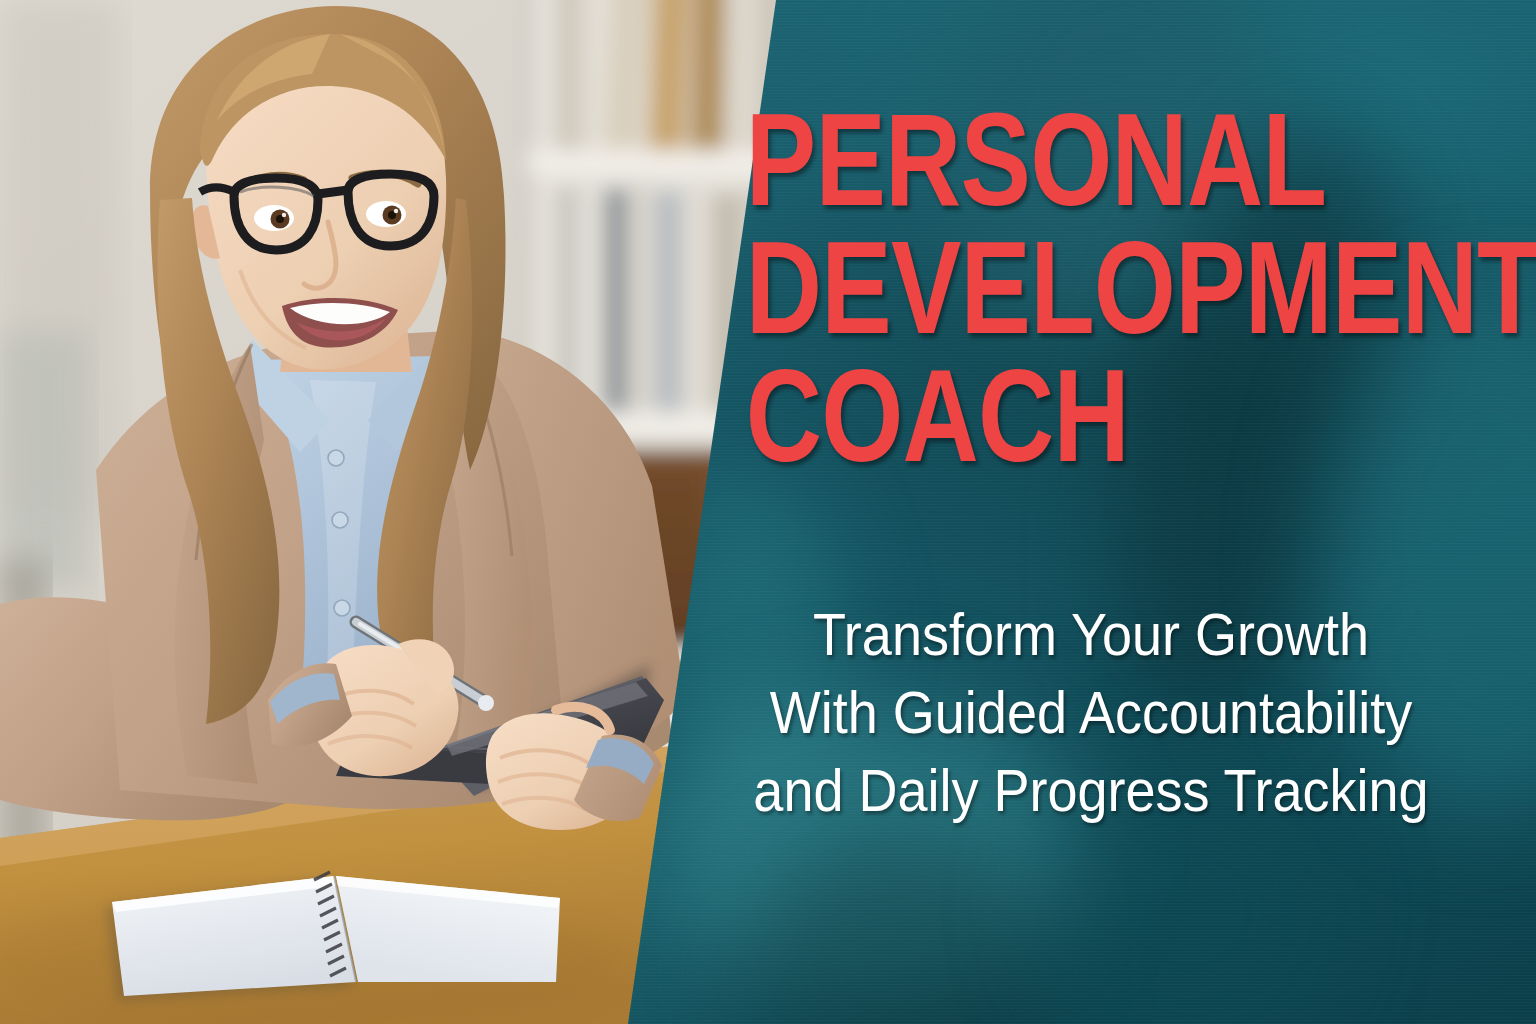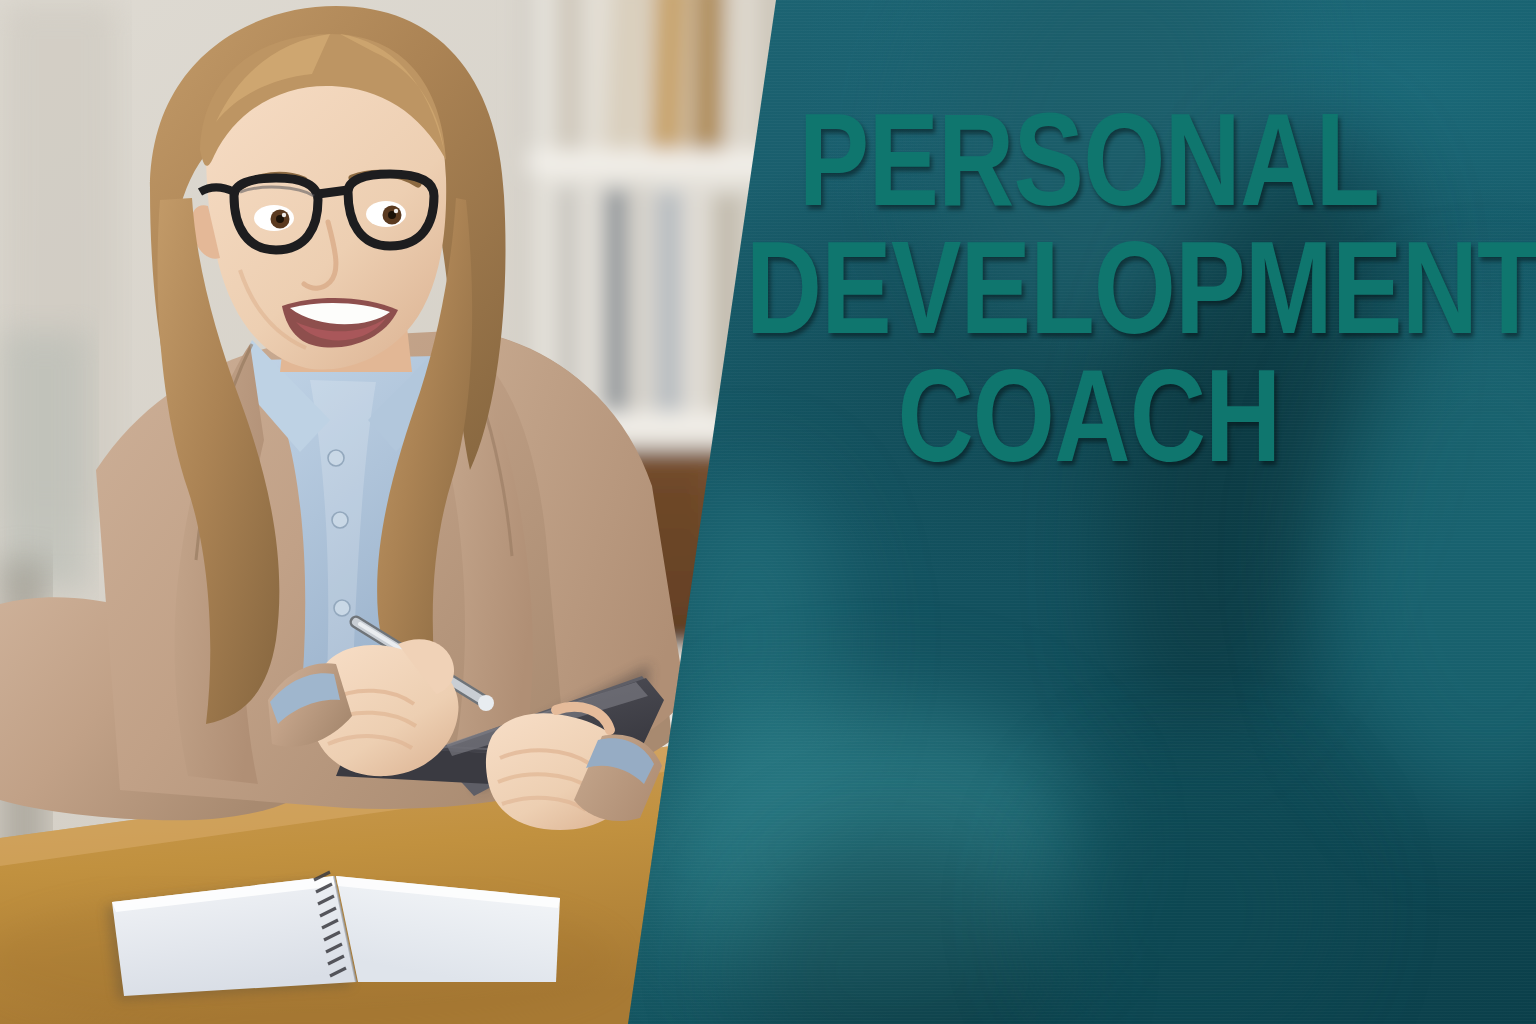--- a/index.html
+++ b/index.html
@@ -44,21 +44,21 @@
   .edge-sheen{
     position:absolute; inset:0;
     background:linear-gradient(108.2deg, rgba(255,255,255,.10) 0 2px, rgba(255,255,255,0) 3px);
   }
 
   
   .copy{ position:absolute; left:660px; top:0; width:876px; height:1024px; }
 
   .headline{
     position:absolute; left:0; right:18px; top:96px;
-    text-align:center; color:#0f766e;
+    color:#ef4444;
     font-family:"Liberation Sans Narrow","Liberation Sans",sans-serif;
     font-weight:700; font-stretch:condensed;
     font-size:132px; line-height:0.97;
     letter-spacing:-1px;
     text-shadow:3px 4px 5px rgba(0,0,0,.42);
   }
   .headline span{ display:block; transform:scaleX(.80); transform-origin:center; }
   .hl2{ font-size:132px; }
   .hl3{ font-size:132px; }
 
@@ -356,16 +356,21 @@
   </div>
 
   <div class="copy">
 
     <div class="headline">
       <span class="hl1">PERSONAL</span>
       <span class="hl2">DEVELOPMENT</span>
       <span class="hl3">COACH</span>
     </div>
 
+    <div class="subhead">
+      <span>Transform Your Growth</span>
+      <span>With Guided Accountability</span>
+      <span>and Daily Progress Tracking</span>
+    </div>
 
   </div>
 
 </div>
 
 </body></html>

